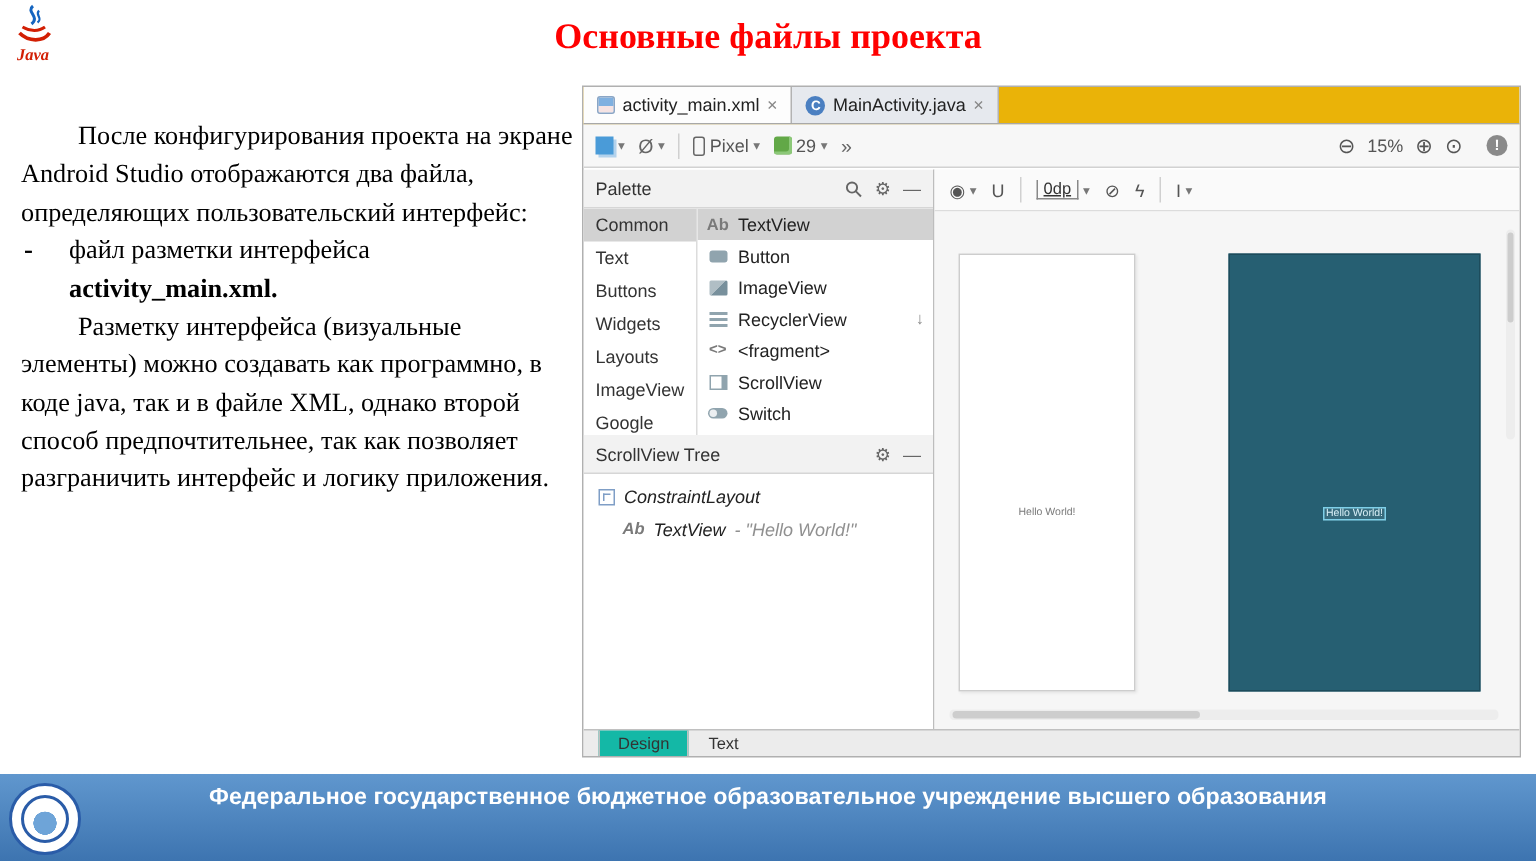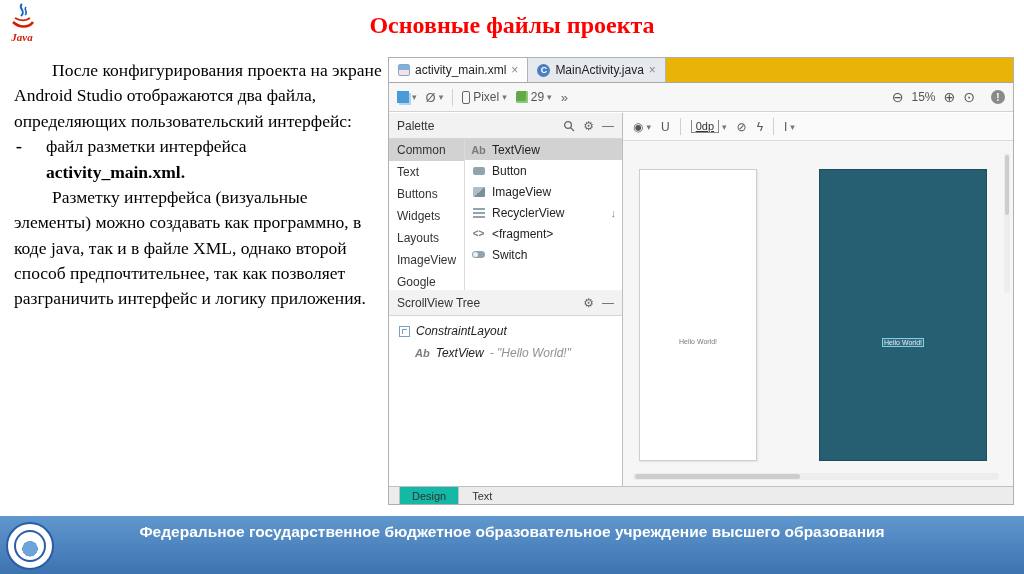--- a/index.html
+++ b/index.html
@@ -8,21 +8,21 @@
 
   
   .java-logo { position:absolute; left:4px; top:2px; width:36px; height:48px; text-align:center; }
   .java-logo svg { display:block; margin:0 auto; }
   .java-logo .jword { font-family:"Liberation Serif", serif; font-style:italic; font-weight:bold; font-size:11px; color:#d21f04; line-height:1; }
 
   .slide-title { position:absolute; left:0; right:0; top:12px; text-align:center;
                  font-size:24px; font-weight:bold; color:#ff0000; }
 
   .left-text { position:absolute; left:14px; top:58px; width:372px; font-size:17.5px; line-height:1.45; color:#000; }
-  .left-text .p1 { text-indent:38px; }
+  .left-text .p1 { text-indent:38px;margin-top:20px; }
   .left-text .p2 { text-indent:38px; }
   .bullet { position:relative; padding-left:32px; }
   .bullet .marker { position:absolute; left:2px; }
 
   
   .ide { position:absolute; left:388px; top:57px; width:626px; height:448px;
          border:1px solid #b0b0b0; background:#fff; font-family:"Liberation Sans", sans-serif;
          font-size:12px; color:#222; overflow:hidden; }
 
   .tabbar { height:25px; background:#eab308; border-bottom:1px solid #a8a8a8; display:flex; }
@@ -231,20 +231,26 @@
                 </span>
               <span>RecyclerView</span>
               <span class="dl-arrow">↓</span>
             </li>
             <li>
               <span class="ci ci-frag">&lt;&gt;</span>
               <span>&lt;fragment&gt;</span>
             </li>
             <li>
               <span class="ci">
+                  <span class="ci-scroll"></span>
+                </span>
+              <span>ScrollView</span>
+            </li>
+            <li>
+              <span class="ci">
                   <span class="ci-switch"></span>
                 </span>
               <span>Switch</span>
             </li>
           </ul>
         </div>
       </div>
 
       <div class="tree">
         <div class="panel-header">

